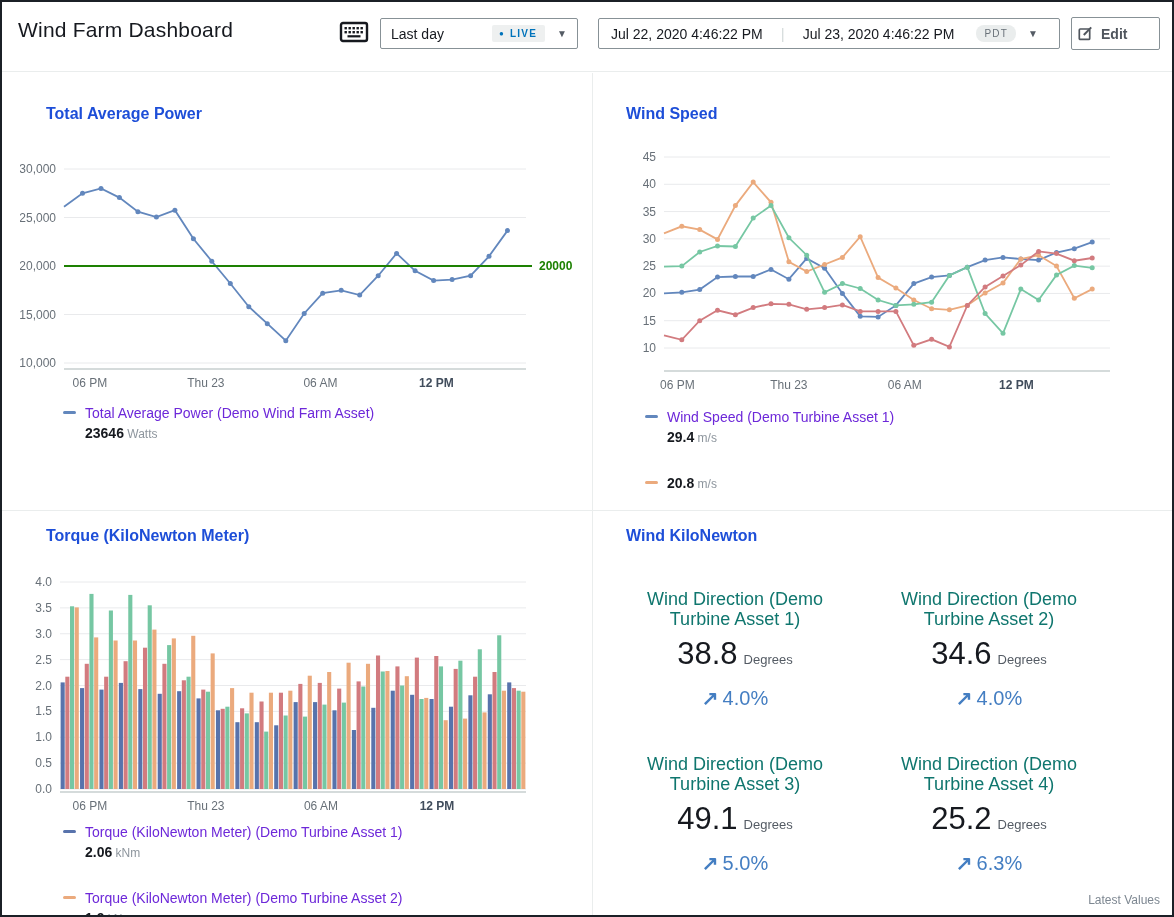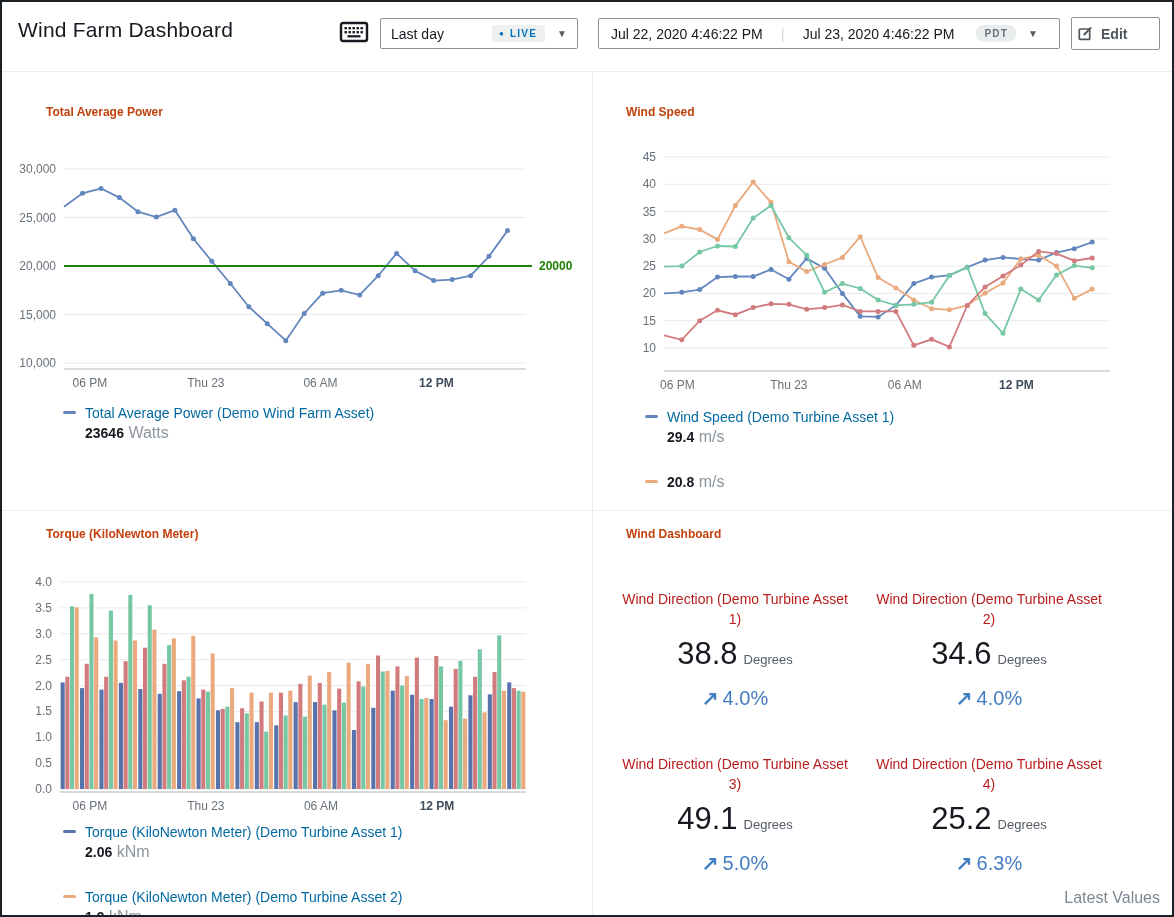--- a/index.html
+++ b/index.html
@@ -10,56 +10,56 @@
   header{position:absolute;left:0;top:0;width:100%;height:70px;border-bottom:1px solid #eaeded;background:#fff;}
   .page-title{position:absolute;left:16px;top:16px;margin:0;font-size:21px;font-weight:400;color:#16191f;letter-spacing:.2px;}
   .kbd-btn{position:absolute;left:336px;top:18px;width:32px;height:26px;background:none;border:none;padding:0;cursor:pointer;}
   .tf-select{position:absolute;left:378px;top:16px;width:198px;height:31px;border:1px solid #879196;border-radius:2px;background:#fff;display:flex;align-items:center;padding:0 10px;cursor:pointer;}
   .tf-label{font-size:14px;color:#16191f;flex:0 0 auto;}
   .live{margin-left:auto;background:#eef0f0;border-radius:2px;padding:3px 8px 3px 7px;font-size:10px;font-weight:700;letter-spacing:1.2px;color:#0073bb;display:flex;align-items:center;gap:5px;}
   .live .dot{font-size:8px;line-height:8px;color:#0073bb;}
   .caret{font-size:10px;color:#545b64;margin-left:12px;}
   .range{position:absolute;left:596px;top:16px;width:462px;height:31px;border:1px solid #879196;border-radius:2px;background:#fff;display:flex;align-items:center;padding:0 12px;cursor:pointer;font-size:14px;color:#16191f;}
   .range .sep{color:#d5dbdb;margin:0 18px;font-size:15px;}
-  .range .tz{margin-left:22px;background:#eaeded;border-radius:8px;padding:3px 8px;font-size:10px;font-weight:700;letter-spacing:1.2px;color:#687078;}
+  .range .tz{margin-left:22px;background:#eaeded;border-radius:8px;padding:3px 8px;font-size:10px;font-weight:400;letter-spacing:1.2px;color:#687078;}
   .edit-btn{position:absolute;left:1069px;top:15px;width:89px;height:33px;border:1px solid #879196;border-radius:2px;background:#fff;display:flex;align-items:center;justify-content:flex-start;gap:8px;cursor:pointer;font-size:14px;font-weight:700;color:#50565e;}
   
   .vdiv{position:absolute;left:590px;top:71px;width:1px;height:846px;background:#eaeded;}
   .hdiv{position:absolute;left:0;top:508px;width:1174px;height:1px;background:#eaeded;}
   
   .panel{position:absolute;overflow:hidden;background:#fff;}
   #p-tap{left:0;top:71px;width:590px;height:437px;}
   #p-ws{left:591px;top:71px;width:583px;height:437px;}
   #p-tq{left:0;top:509px;width:590px;height:406px;}
   #p-wd{left:591px;top:509px;width:583px;height:406px;}
-  .panel-title{position:absolute;margin:0;font-size:12px;font-weight:700;color:#c2410c;}
+  .panel-title{position:absolute;margin:0;font-size:16px;font-weight:700;color:#1d4ed8;}
   #p-tap .panel-title{left:44px;top:32px;}
   #p-ws .panel-title{left:33px;top:32px;}
   #p-tq .panel-title{left:44px;top:16px;}
   #p-wd .panel-title{left:33px;top:16px;}
   .chart{position:absolute;}
   #c-tap{left:18px;top:66px;width:560px;height:255px;}
   #c-ws{left:9px;top:66px;width:570px;height:260px;}
   #c-tq{left:18px;top:60px;width:562px;height:255px;}
   
   .legend{position:absolute;}
   .lg-item{display:flex;align-items:flex-start;gap:9px;margin-bottom:25px;}
   .lg-swatch{flex:0 0 auto;width:13px;height:3px;border-radius:2px;margin-top:8px;}
-  .lg-name{font-size:14px;color:#0369a1;line-height:20px;}
+  .lg-name{font-size:14px;color:#6d28d9;line-height:20px;}
   .lg-val{font-size:14px;font-weight:700;color:#16191f;line-height:20px;}
-  .lg-unit{font-size:16px;font-weight:400;color:#8d959d;}
+  .lg-unit{font-size:12px;font-weight:400;color:#8d959d;}
   
   .kpi-cell{position:absolute;width:240px;text-align:center;}
-  .kpi-name{font-size:14px;color:#b91c1c;line-height:20px;min-height:40px;}
+  .kpi-name{font-size:18px;color:#0f766e;line-height:20px;min-height:40px;}
   .kpi-valrow{margin-top:5px;line-height:40px;white-space:nowrap;}
   .kpi-big{font-size:31px;font-weight:400;color:#16191f;}
   .kpi-unit{font-size:13px;color:#545b64;margin-left:6px;}
   .kpi-trend{margin-top:6px;font-size:20px;color:#447ec2;}
   .kpi-arr{font-weight:700;margin-right:4px;}
-  .latest{position:absolute;right:16px;bottom:10px;font-size:16px;color:#7d8791;}
+  .latest{position:absolute;right:16px;bottom:10px;font-size:12px;color:#7d8791;}
 </style>
 </head>
 <body>
 
 <div class="screen">
 
   <header>
     <h1 class="page-title">Wind Farm Dashboard</h1>
     <button class="kbd-btn">
       <svg width="30" height="24" viewBox="0 0 30 24">
@@ -466,21 +466,21 @@
           <span class="lg-swatch" style="background: rgb(235, 170, 125);"></span>
           <div>
             <div class="lg-name">Torque (KiloNewton Meter) (Demo Turbine Asset 2)</div>
             <div class="lg-val">1.9<span class="lg-unit"> kNm</span></div>
           </div>
         </div>
       </div>
   </section>
 
   <section class="panel" id="p-wd">
-    <h2 class="panel-title">Wind Dashboard</h2>
+    <h2 class="panel-title">Wind KiloNewton</h2>
     <div id="kpi-grid">
         <div class="kpi-cell" style="left: 22px; top: 78px;">
           <div class="kpi-name">Wind Direction (Demo Turbine Asset 1)</div>
           <div class="kpi-valrow"><span class="kpi-big">38.8</span><span class="kpi-unit">Degrees</span></div>
           <div class="kpi-trend"><span class="kpi-arr">↗</span><span>4.0%</span></div>
         </div>
         <div class="kpi-cell" style="left: 276px; top: 78px;">
           <div class="kpi-name">Wind Direction (Demo Turbine Asset 2)</div>
           <div class="kpi-valrow"><span class="kpi-big">34.6</span><span class="kpi-unit">Degrees</span></div>
           <div class="kpi-trend"><span class="kpi-arr">↗</span><span>4.0%</span></div>

